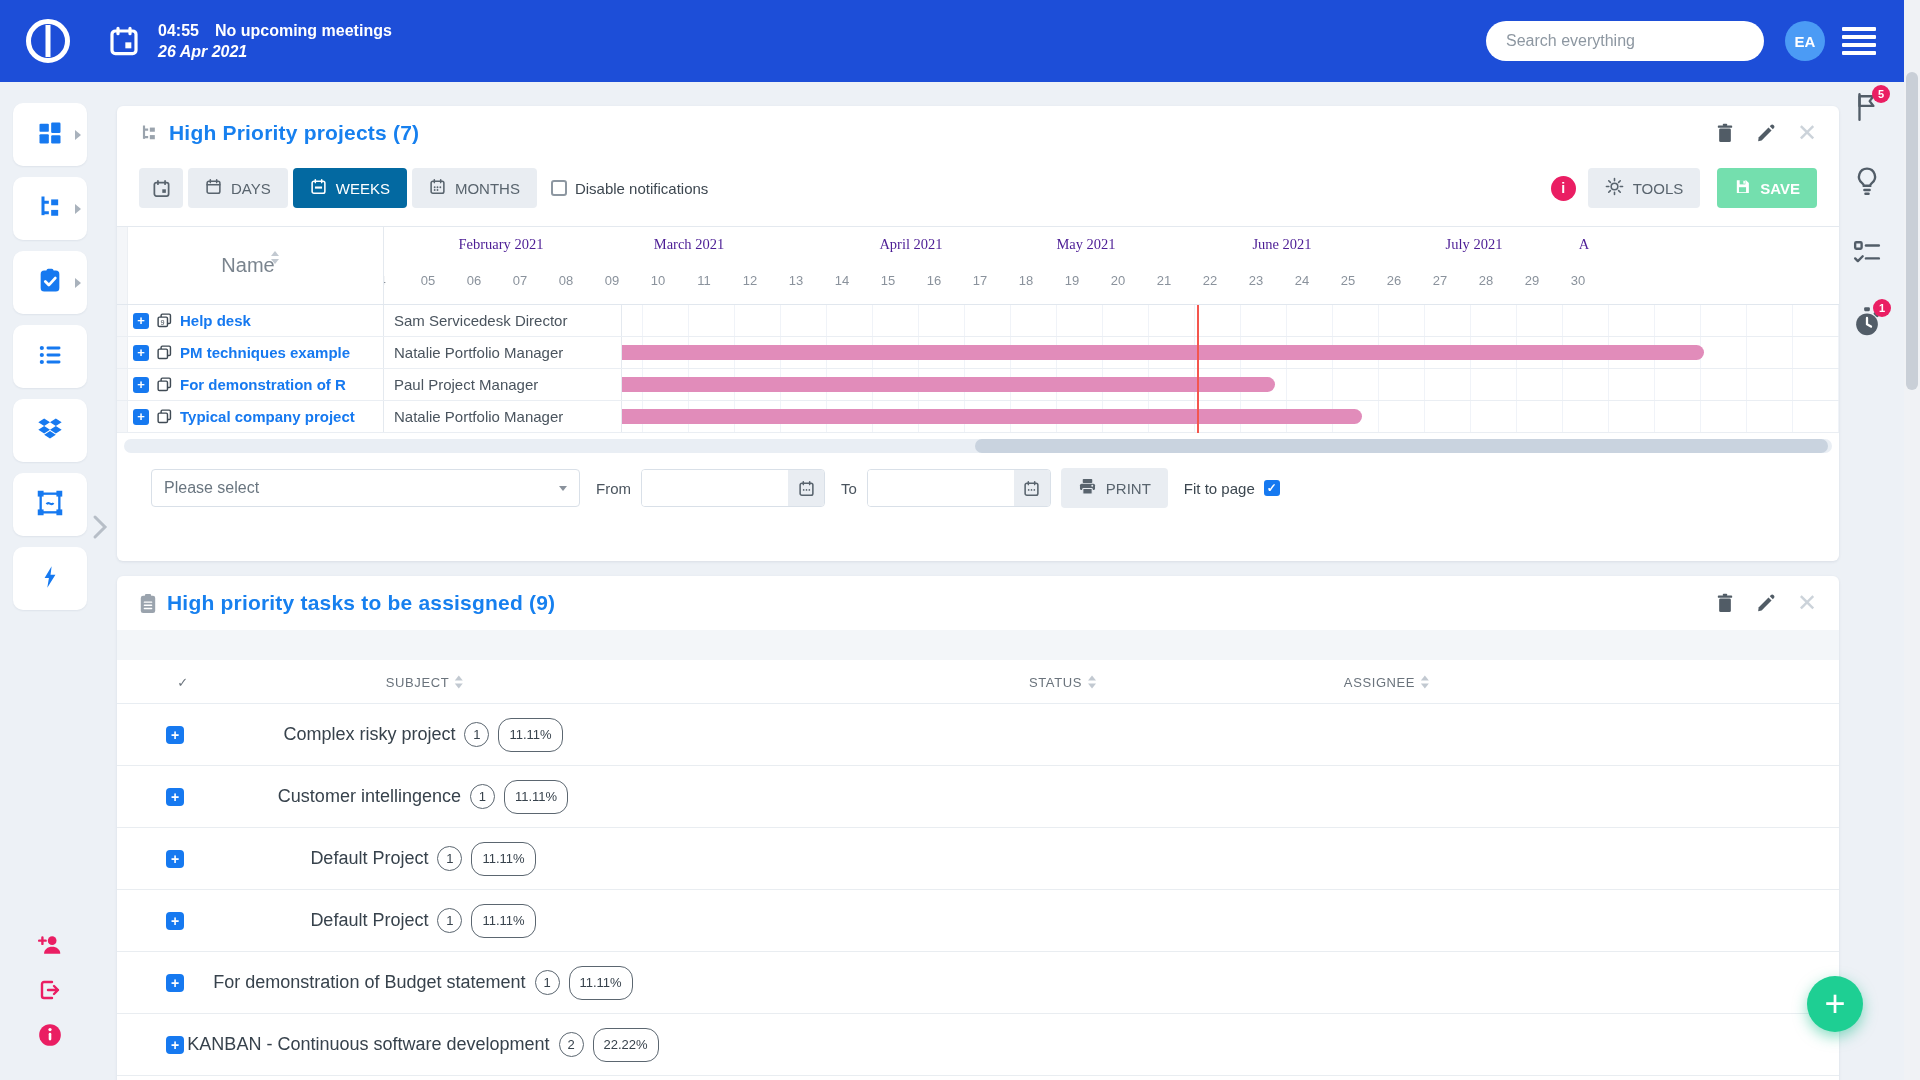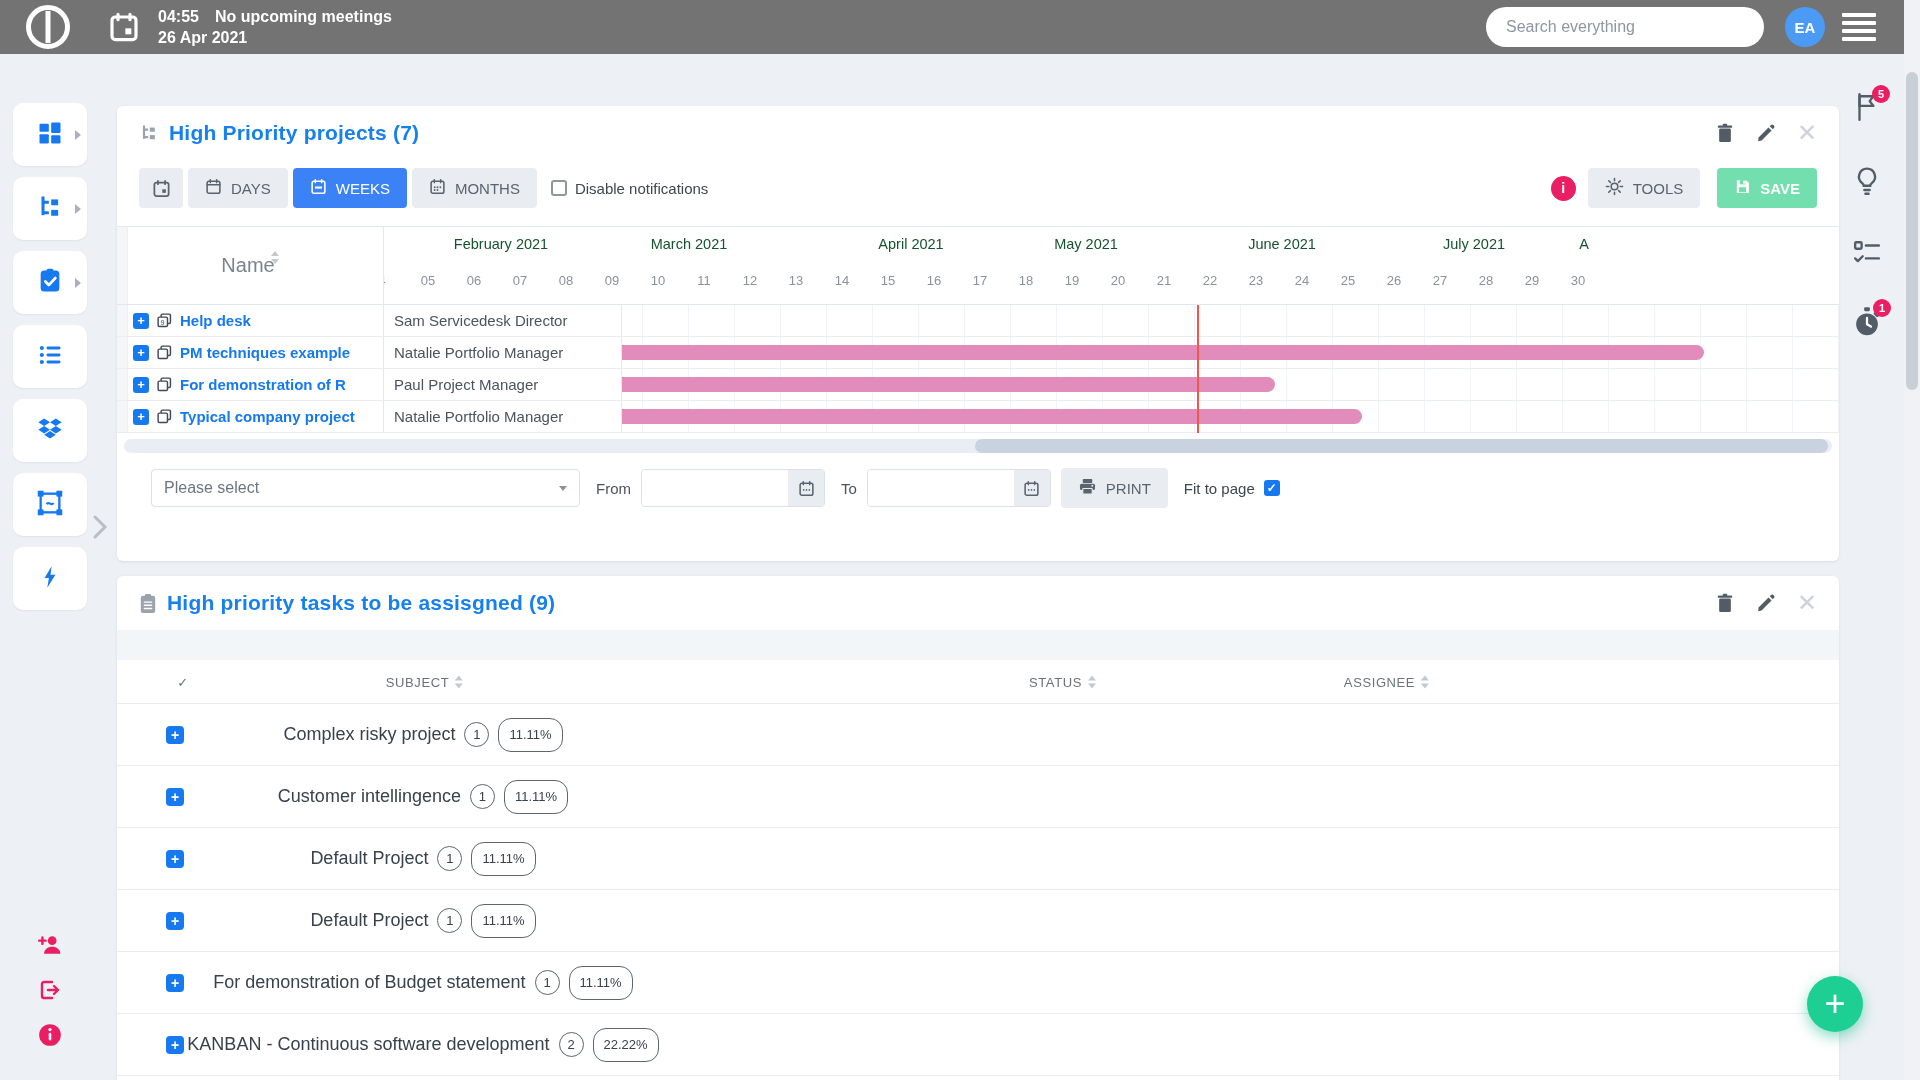--- a/index.html
+++ b/index.html
@@ -5,29 +5,29 @@
   * { box-sizing: border-box; margin: 0; padding: 0; }
   html,body { width:1920px; height:1080px; }
   body {
     font-family: "Liberation Sans", sans-serif;
     background:#edf1f6;
     position:relative;
     overflow:hidden;
     color:#3d4750;
   }
   
-  .topbar { position:absolute; top:0; left:0; width:1904px; height:54px; background:#737373;
+  .topbar { position:absolute; top:0; left:0; width:1904px; height:82px; background:#1d4ed8;
             display:flex; align-items:center; color:#fff; }
   .logo { width:44px; height:44px; border-radius:50%; border:5px solid #fff; margin-left:26px; position:relative; flex:none;}
   .logo::after { content:''; position:absolute; left:50%; top:1px; bottom:1px; width:5px; background:#fff; transform:translateX(-50%);}
   .top-cal { margin-left:38px; flex:none; display:flex; }
   .meet { margin-left:18px; line-height:21px; font-size:16px; }
   .meet .t { font-weight:bold; margin-right:16px; }
   .meet .m { font-weight:bold; }
-  .meet .d { font-weight:bold; }
+  .meet .d { font-weight:bold;font-style:italic; }
   .searchwrap { margin-left:auto; }
   .search { width:278px; height:40px; border-radius:20px; border:none; outline:none; padding:0 20px;
             font-size:16px; font-family:"Liberation Sans",sans-serif; color:#44505a; background:#fff; }
   .search::placeholder { color:#8d97a1; }
   .avatar { width:40px; height:40px; border-radius:50%; background:#4b9bf5; color:#fff; font-size:15px; font-weight:bold;
             display:flex; align-items:center; justify-content:center; margin:0 17px 0 21px; flex:none; }
   .burger { width:34px; display:flex; flex-direction:column; gap:4px; margin-right:28px; cursor:pointer; flex:none;}
   .burger span { display:block; height:4px; background:#fff; border-radius:1px; }
   
   .page-scrollbar { position:absolute; top:0; right:0; width:16px; height:1080px; background:#f0f2f5; }
@@ -57,21 +57,21 @@
   .panel-title { color:#1780ef; font-size:21px; font-weight:bold; letter-spacing:.2px; }
   .phead-actions { margin-left:auto; display:flex; align-items:center; gap:22px; }
   .act { background:none; border:none; cursor:pointer; color:#515c66; display:flex; padding:0; }
   .act.close { color:#ccd3da; font-size:24px; line-height:20px; font-family:"Liberation Sans",sans-serif; }
   
   .gp-toolbar { display:flex; align-items:center; padding:0 22px; height:40px; margin-top:8px; }
   .tbtn { height:40px; background:#e9edf2; border:none; border-radius:4px; color:#59646e; font-size:15px;
           font-family:"Liberation Sans",sans-serif; display:flex; align-items:center; gap:9px; padding:0 17px; cursor:pointer; }
   .tbtn + .tbtn { margin-left:5px; }
   .tbtn.icon-only { width:44px; justify-content:center; padding:0; }
-  .tbtn.active { background:#3b82f6; color:#fff; }
+  .tbtn.active { background:#0369a1; color:#fff; }
   .chkline { display:flex; align-items:center; gap:8px; margin-left:14px; font-size:15px; color:#3d4750; cursor:pointer; }
   .chkbox { width:16px; height:16px; border:2px solid #8d97a1; border-radius:3px; background:#fff; }
   .chkbox.checked { background:#1679f0; border-color:#1679f0; color:#fff; font-size:12px; font-weight:bold;
                     display:flex; align-items:center; justify-content:center; }
   .tb-right { margin-left:auto; display:flex; align-items:center; gap:12px; }
   .info-dot { width:25px; height:25px; border-radius:50%; background:#ea1e63; color:#fff; font-weight:bold;
               font-size:14px; display:flex; align-items:center; justify-content:center; cursor:pointer; }
   .save-btn { background:#74dfae; color:#fff; font-weight:bold; }
   
   .gantt { margin-top:18px; border-top:1px solid #e4e9ef; position:relative; }
@@ -79,21 +79,21 @@
   .g-gutter { width:11px; background:#f4f6f9; border-right:1px solid #eceff3; flex:none; }
   .col-name { width:256px; border-right:1px solid #e4e9ef; flex:none; }
   .col-owner { width:238px; border-right:1px solid #e4e9ef; flex:none; }
   .g-head .col-name, .g-head .col-owner { display:flex; align-items:center; justify-content:center;
       color:#7a848e; font-size:20px; position:relative; }
   .namesort { position:absolute; right:10px; bottom:8px; }
   .sort { display:inline-block; width:9px; height:13px; position:relative; margin-left:6px; vertical-align:-2px; }
   .sort::before { content:''; position:absolute; top:0; left:0; border:4.5px solid transparent; border-top:none; border-bottom:5px solid #c2c9d1; }
   .sort::after  { content:''; position:absolute; bottom:0; left:0; border:4.5px solid transparent; border-bottom:none; border-top:5px solid #c2c9d1; }
   .g-chart-head { flex:1; position:relative; overflow:hidden; }
-  .g-month { position:absolute; top:9px; transform:translateX(-50%); color:#14532d; font-size:14.5px; white-space:nowrap; }
+  .g-month { position:absolute; top:9px; transform:translateX(-50%); color:#4c1d95; font-size:14.5px; white-space:nowrap;font-family:Liberation Serif, serif; }
   .g-week { position:absolute; top:46px; transform:translateX(-50%); color:#8a929c; font-size:13px; }
   .g-body { position:relative; }
   .g-row { display:flex; height:32px; border-bottom:1px solid #eaeef3; }
   .g-row .col-name { display:flex; align-items:center; gap:7px; padding-left:5px; overflow:hidden; }
   .g-row .col-owner { display:flex; align-items:center; padding-left:10px; color:#4a545e; font-size:15px; overflow:hidden; white-space:nowrap; }
   .plusbtn { width:16px; height:16px; flex:none; background:#1679f0; border:none; border-radius:3px; color:#fff;
              font-size:13px; line-height:14px; font-weight:bold; cursor:pointer; display:flex; align-items:center; justify-content:center; padding:0;}
   .copyic { color:#3f4a54; display:flex; flex:none; }
   .g-pname { color:#1679f0; font-weight:bold; font-size:15px; white-space:nowrap; cursor:pointer; }
   .g-chart { flex:1; position:relative; overflow:hidden;

